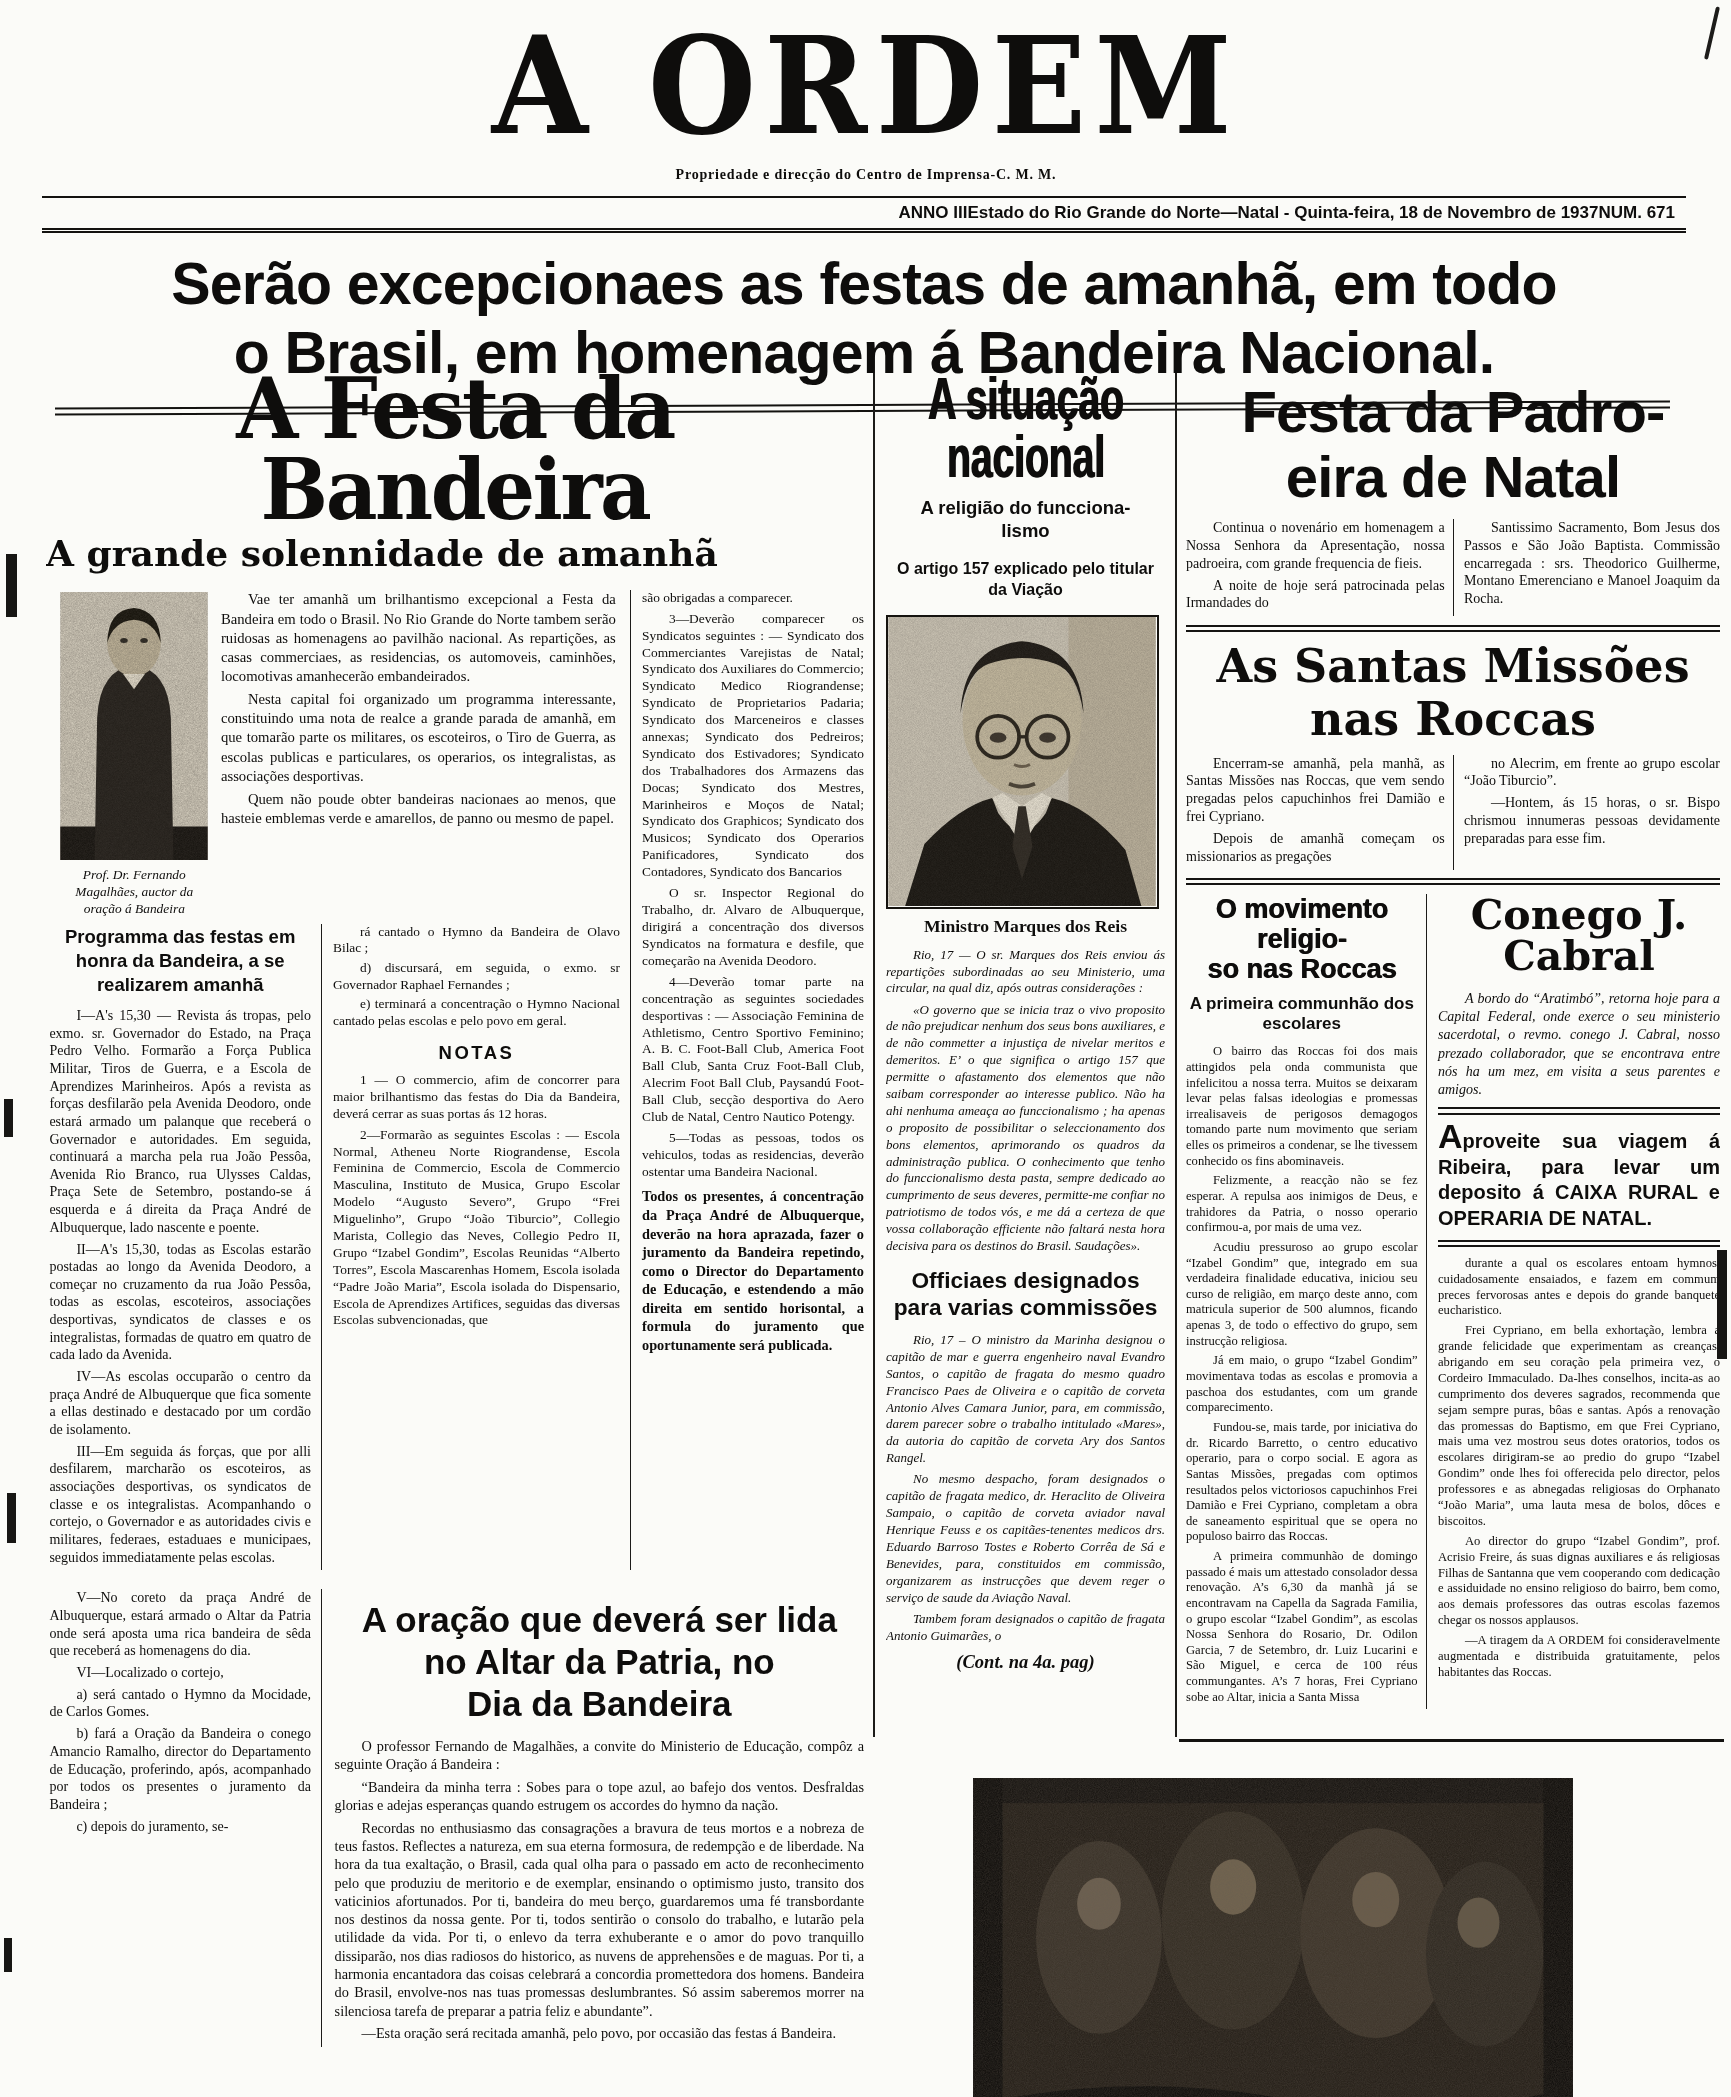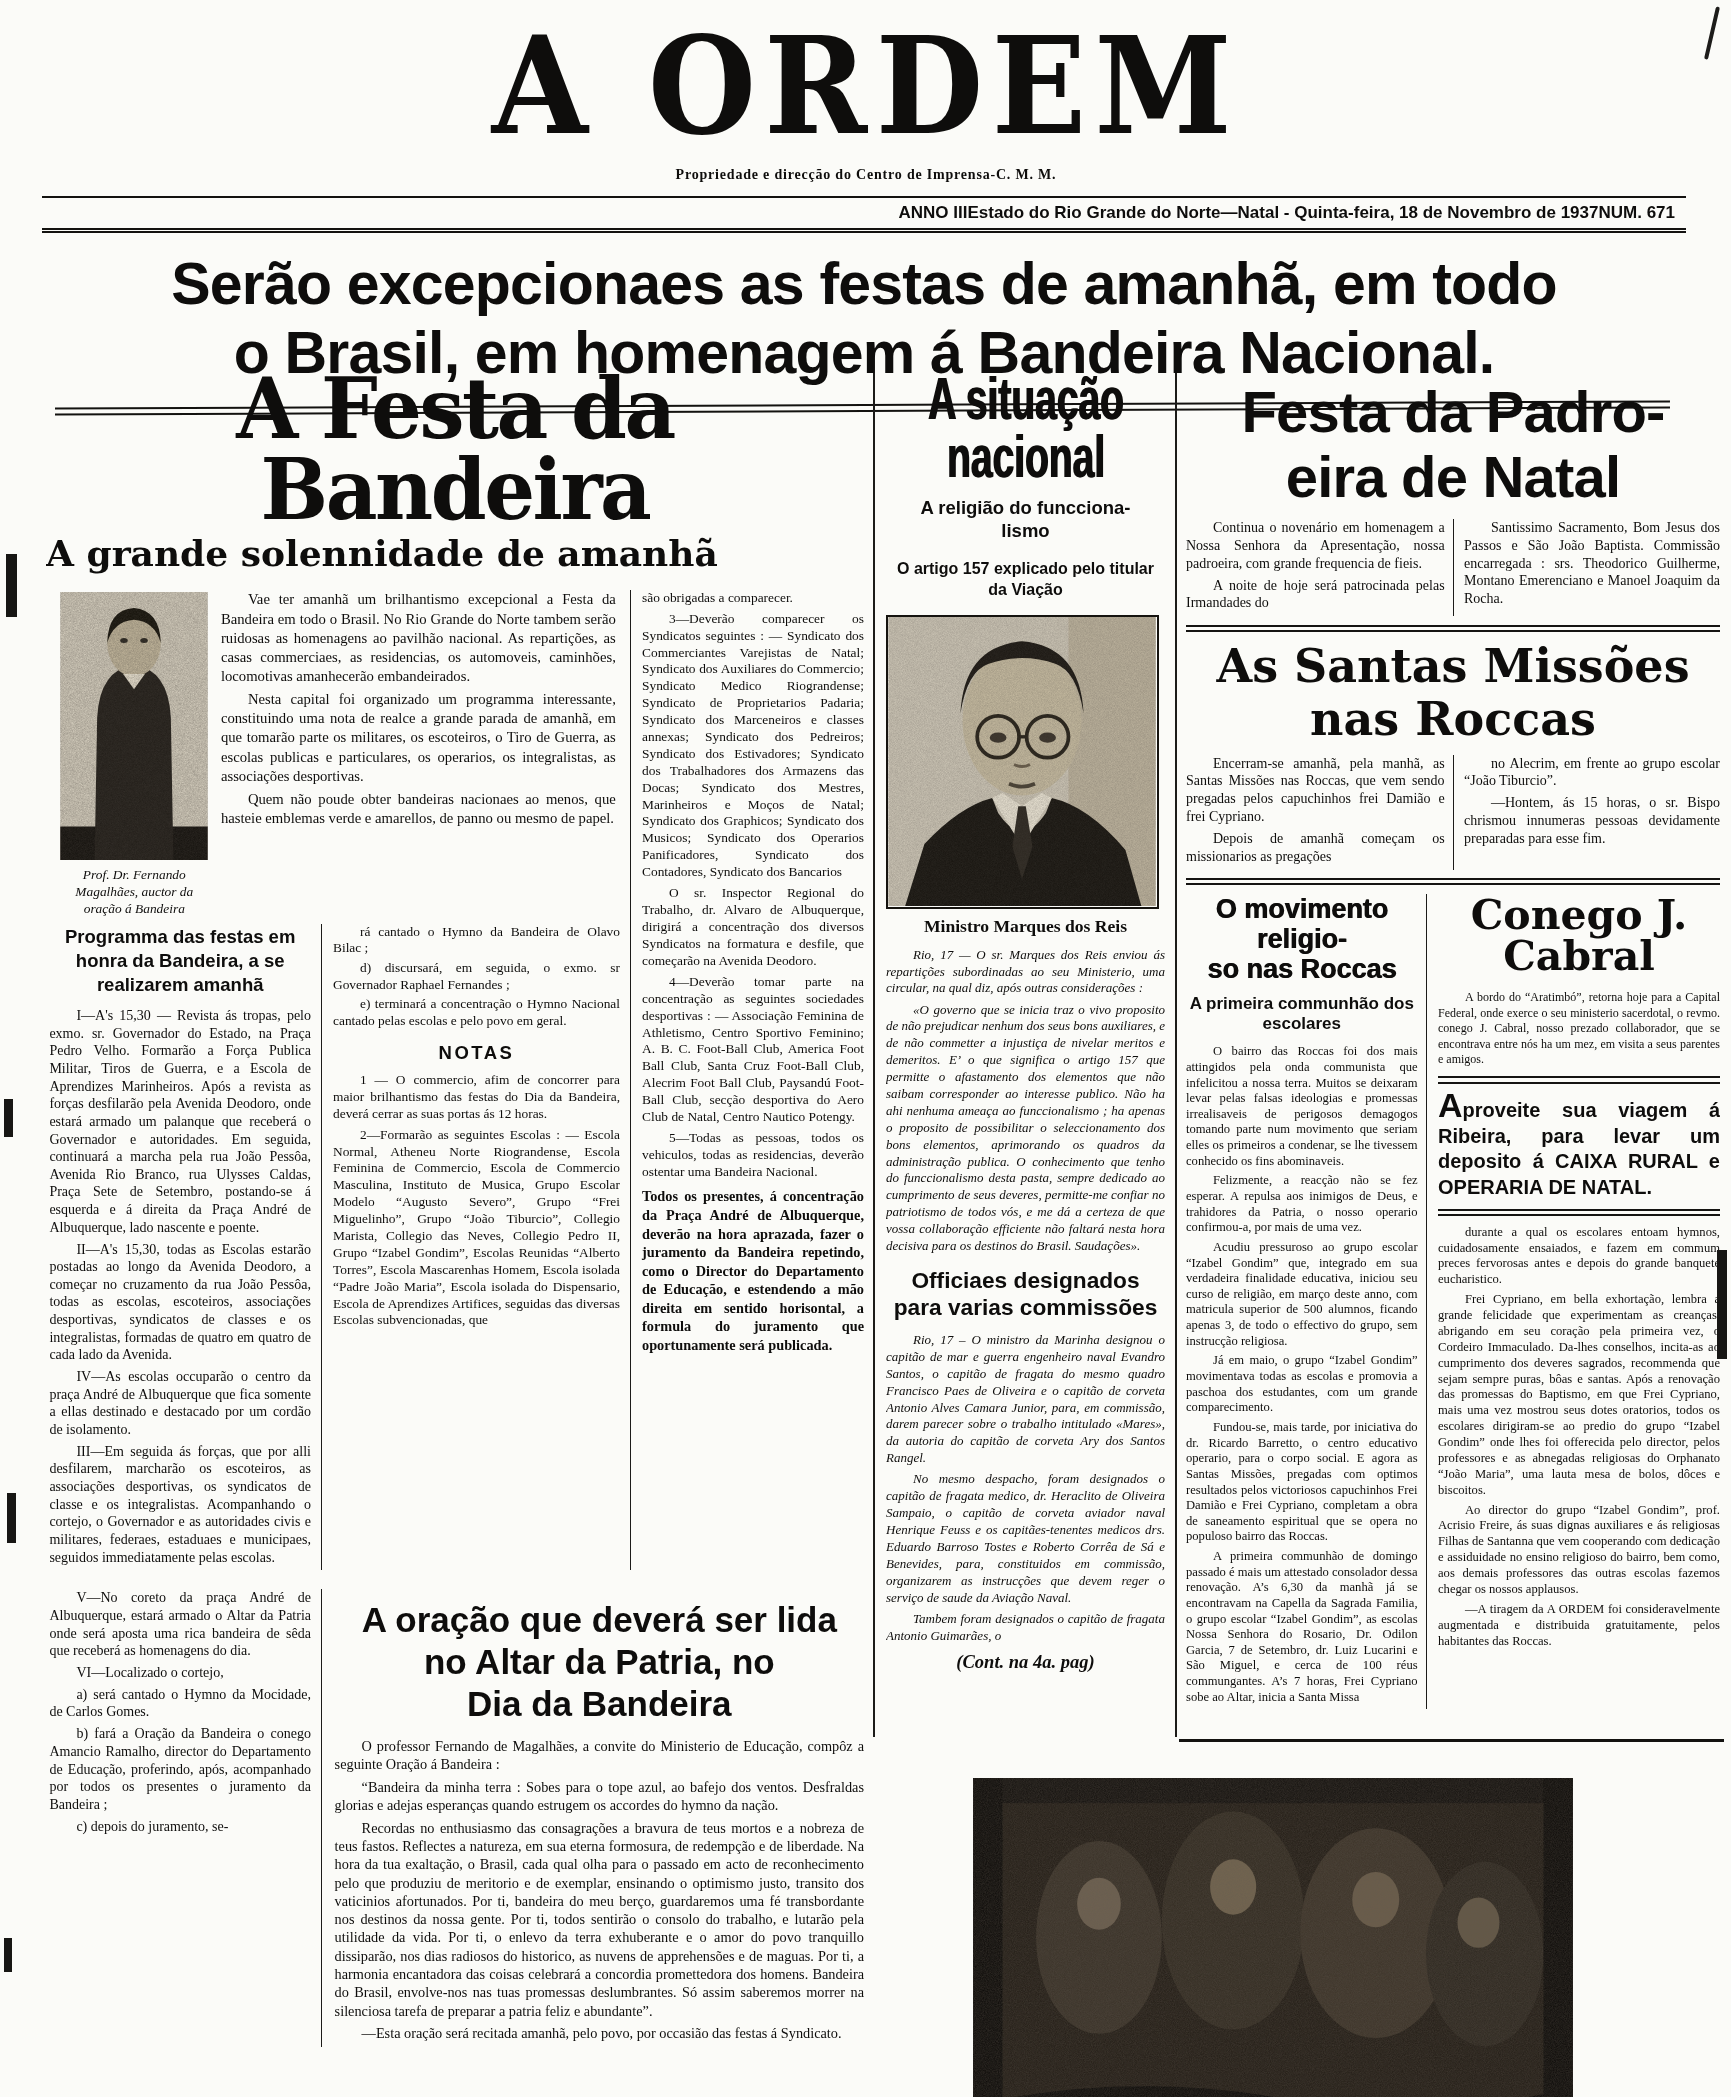--- a/index.html
+++ b/index.html
@@ -85,21 +85,21 @@
   .c-row{display:flex;margin-top:4.2px;}
   .mov-col{width:240px;box-sizing:border-box;padding-right:8.4px;}
   .mov-head{font-family:"Liberation Sans",sans-serif;font-weight:bold;font-size:27px;line-height:1.12;
     text-align:center;text-shadow:0.8px 0 0 #0e0d0c;}
   .mov-sub{font-family:"Liberation Sans",sans-serif;font-weight:bold;font-size:17px;line-height:1.2;
     text-align:center;margin:9.2px 0 10px;}
   .mov-body{font-size:12.6px;line-height:1.24;}
   .cab-col{flex:1;border-left:1.7px solid #1c1b19;padding-left:11px;}
   .cab-head{font-family:"DejaVu Serif",serif;font-weight:bold;font-size:41px;line-height:1;
     text-align:center;margin:1.7px 0 12.6px;}
-  .cab-body{font-size:12px;line-height:1.3;}
+  .cab-body{font-size:14px;line-height:1.3;font-style:italic;}
   .ad-box{font-family:"Liberation Sans",sans-serif;font-weight:bold;font-size:20px;line-height:1.28;
     text-align:justify;margin:2.5px 0;}
   .ad-box::first-letter{font-size:170%;line-height:.8;}
   .cont-body{font-size:12.6px;line-height:1.26;}
 
   
   #bamba{position:absolute;left:881px;top:1759px;width:784px;}
   .bam-head{font-family:"Liberation Sans",sans-serif;font-weight:bold;font-size:42px;line-height:1.2;
     text-align:center;letter-spacing:-0.4px;}
   .ph3{display:block;margin:19.3px auto 0;}
@@ -202,21 +202,21 @@
           <p>c) depois do juramento, se-</p>
         </div>
       <div class="oracao">
         <div class="ora-head prelines">A oração que deverá ser lida
 no Altar da Patria, no
 Dia da Bandeira</div>
         <div class="ora-body paras">
             <p>O professor Fernando de Magalhães, a convite do Ministerio de Educação, compôz a seguinte Oração á Bandeira :</p>
             <p>“Bandeira da minha terra : Sobes para o tope azul, ao bafejo dos ventos. Desfraldas glorias e adejas esperanças quando estrugem os accordes do hymno da nação.</p>
             <p>Recordas no enthusiasmo das consagrações a bravura de teus mortos e a nobreza de teus fastos. Reflectes a natureza, em sua eterna formosura, de redempção e de liberdade. Na hora da tua exaltação, o Brasil, cada qual olha para o passado em acto de reconhecimento pelo que produziu de meritorio e de exemplar, ensinando o optimismo justo, transito dos vaticinios afortunados. Por ti, bandeira do meu berço, guardaremos uma fé transbordante nos destinos da nossa gente. Por ti, todos sentirão o consolo do trabalho, e lutarão pela utilidade da vida. Por ti, o enlevo da terra exhuberante e o amor do povo tranquillo dissiparão, nos dias radiosos do historico, as nuvens de apprehensões e de maguas. Por ti, a harmonia encantadora das coisas celebrará a concordia promettedora dos homens. Bandeira do Brasil, envolve-nos nas tuas promessas deslumbrantes. Só assim saberemos morrer na silenciosa tarefa de preparar a patria feliz e abundante”.</p>
-            <p>—Esta oração será recitada amanhã, pelo povo, por occasião das festas á Syndicato.</p>
+            <p>—Esta oração será recitada amanhã, pelo povo, por occasião das festas á Bandeira.</p>
           </div>
       </div>
     </div>
   </section>
 
   <section id="zoneB">
     <div class="sn-head">A situação nacional</div>
     <div class="sn-sub prelines">A religião do funcciona-
 lismo</div>
     <div class="sn-kick prelines">O artigo 157 explicado pelo titular

